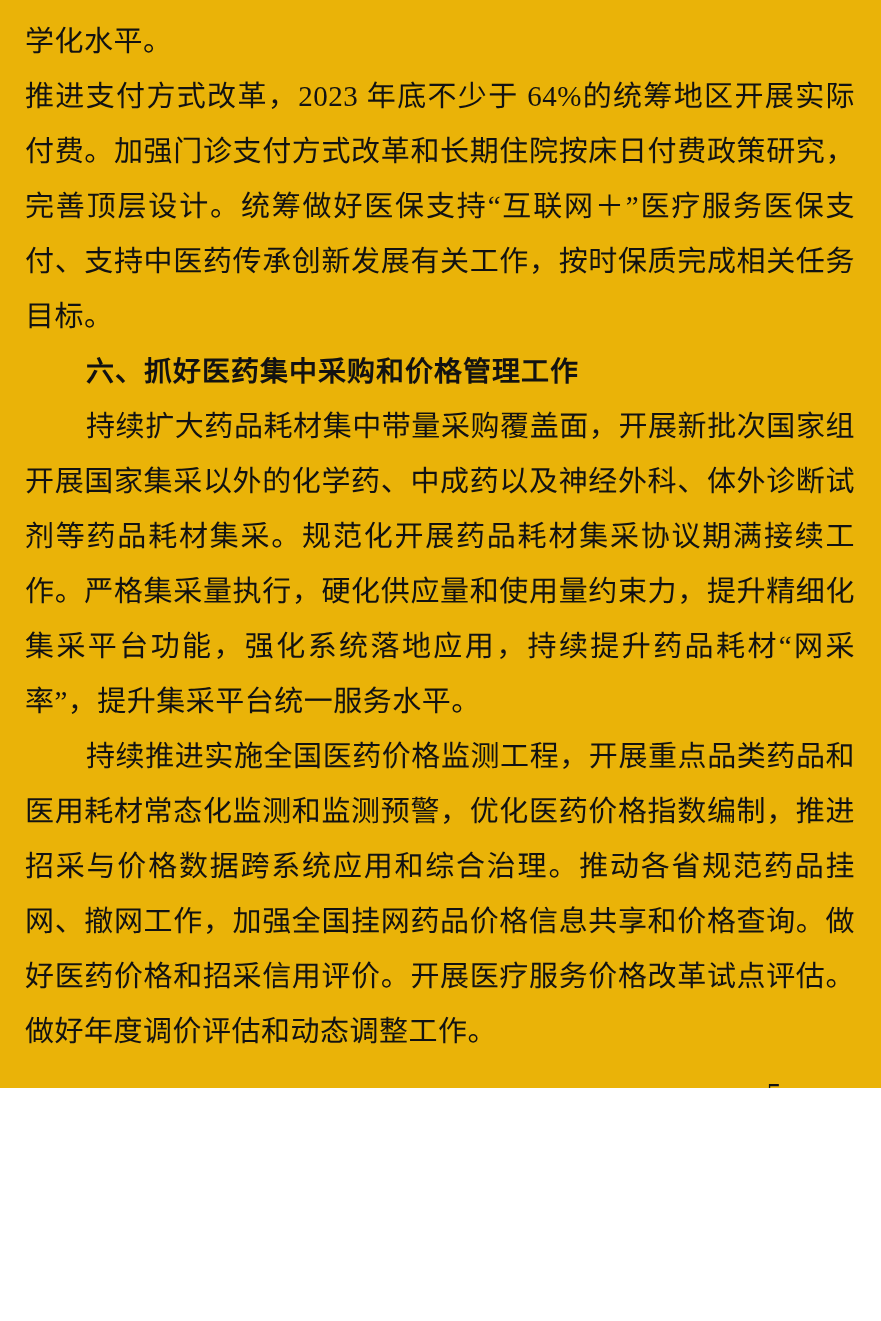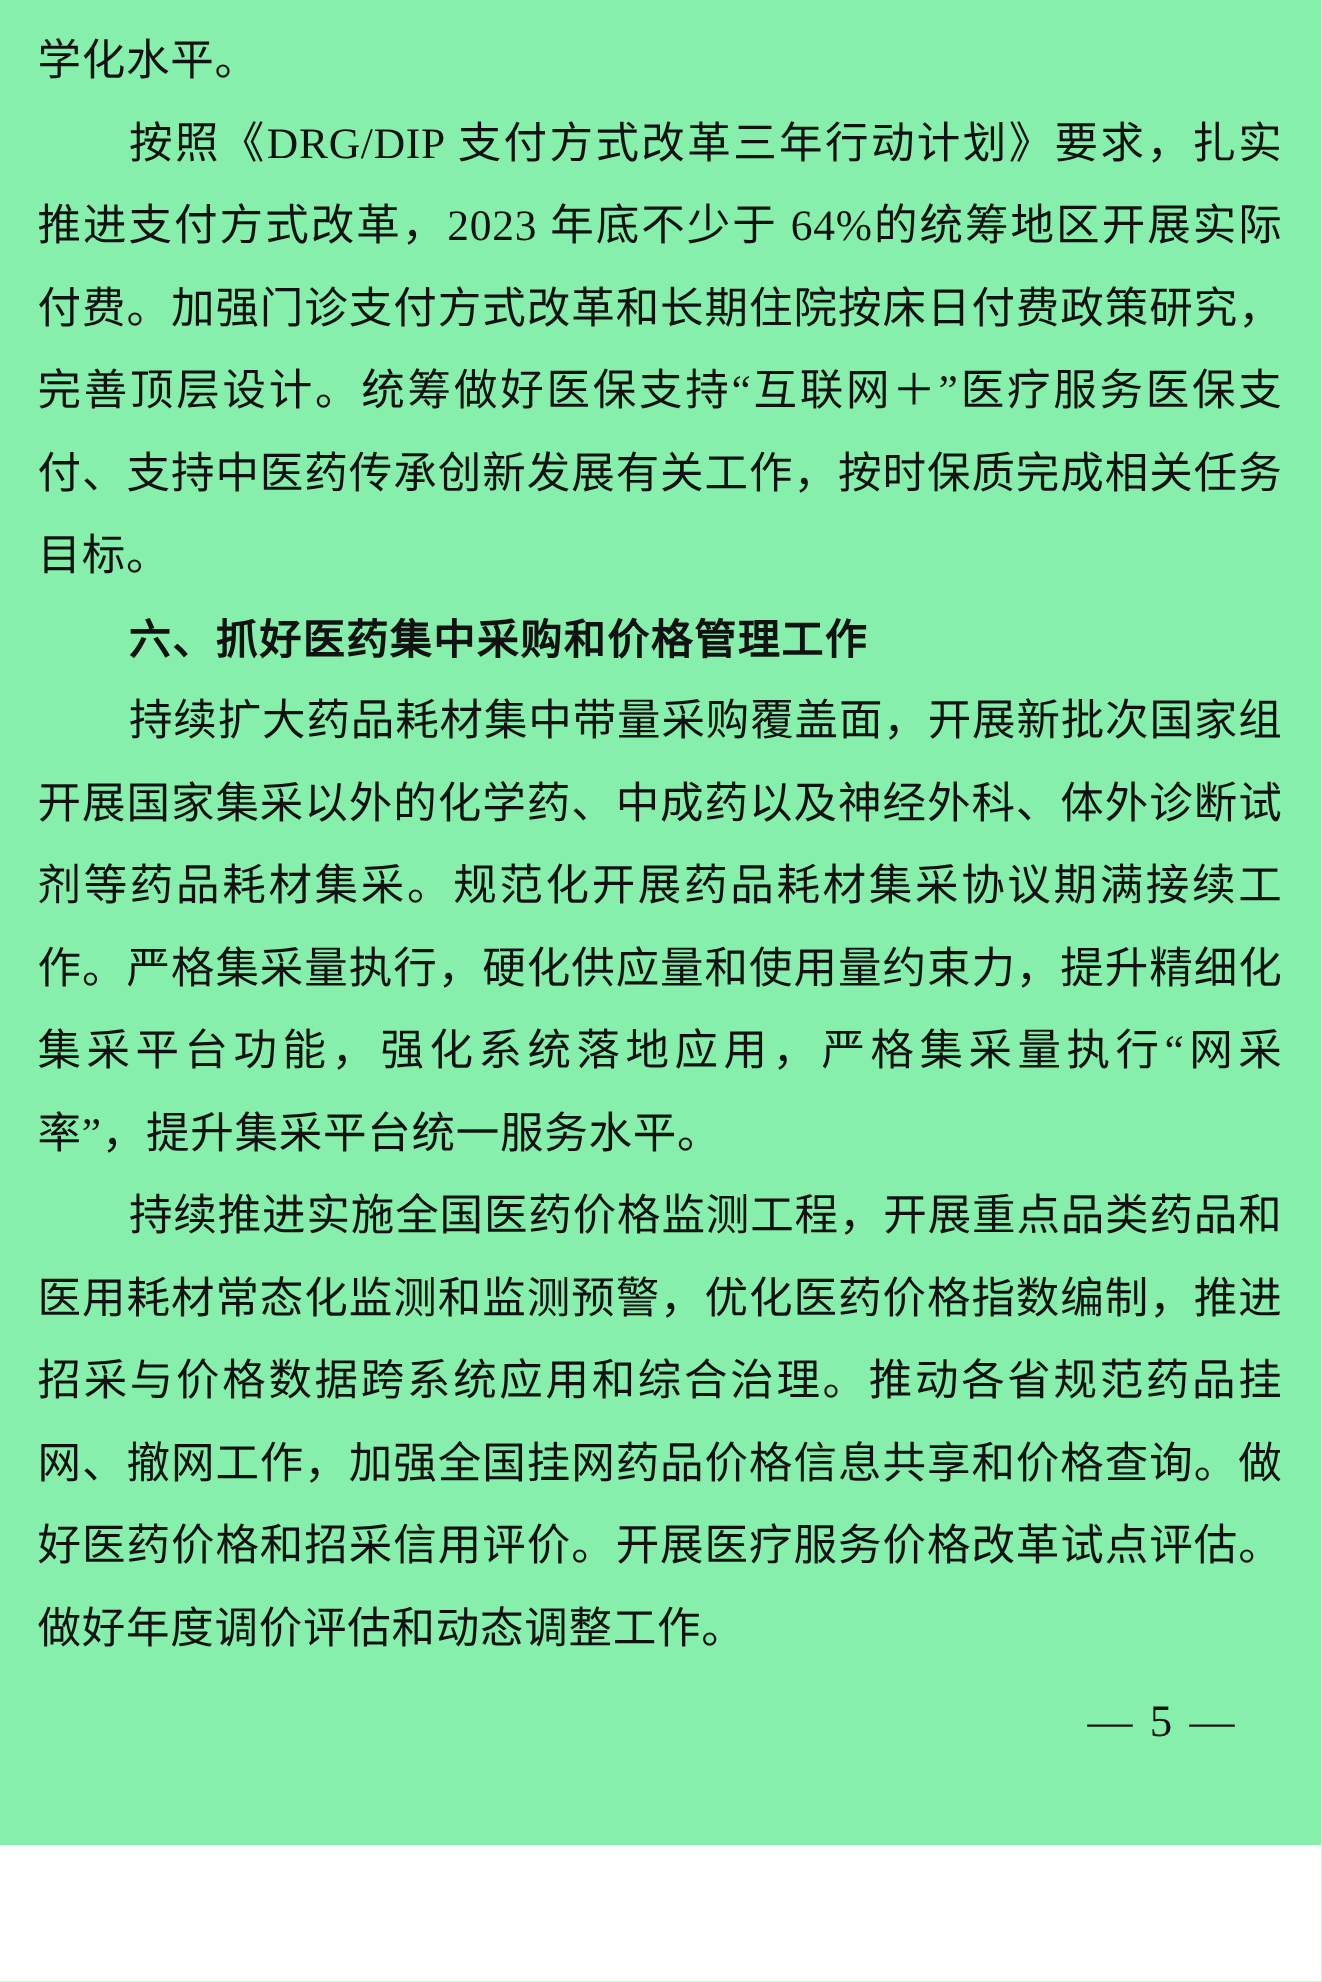--- a/index.html
+++ b/index.html
@@ -3,22 +3,22 @@
 <meta charset="utf-8">
 <style>
   html, body {
     margin: 0;
     padding: 0;
     background: #ffffff;
   }
   .page {
     position: relative;
     width: 881px;
-    height: 1230px;
-    background: #86efac;
+    height: 1088px;
+    background: #eab308;
     overflow: hidden;
     color: #121212;
     font-family: "Liberation Serif", "DejaVu Serif", serif;
   }
   .text-block {
     padding: 14px 26px 0 25px;
   }
   .line {
     font-size: 29px;
     line-height: 55px;
@@ -59,34 +59,33 @@
   }
 </style>
 </head>
 <body>
 
 <div class="page">
   <div class="text-block">
 
     <div class="line end">学化水平。</div>
 
-    <div class="line fill indent">按照《DRG/DIP 支付方式改革三年行动计划》要求，扎实</div>
     <div class="line fill">推进支付方式改革，2023 年底不少于 64%的统筹地区开展实际</div>
     <div class="line fill">付费。加强门诊支付方式改革和长期住院按床日付费政策研究，</div>
     <div class="line fill">完善顶层设计。统筹做好医保支持“互联网＋”医疗服务医保支</div>
     <div class="line fill">付、支持中医药传承创新发展有关工作，按时保质完成相关任务</div>
     <div class="line end">目标。</div>
 
     <div class="line heading indent">六、抓好医药集中采购和价格管理工作</div>
 
     <div class="line fill indent">持续扩大药品耗材集中带量采购覆盖面，开展新批次国家组</div>
     <div class="line fill">开展国家集采以外的化学药、中成药以及神经外科、体外诊断试</div>
     <div class="line fill">剂等药品耗材集采。规范化开展药品耗材集采协议期满接续工</div>
     <div class="line fill">作。严格集采量执行，硬化供应量和使用量约束力，提升精细化</div>
-    <div class="line fill">集采平台功能，强化系统落地应用，严格集采量执行“网采</div>
+    <div class="line fill">集采平台功能，强化系统落地应用，持续提升药品耗材“网采</div>
     <div class="line end">率”，提升集采平台统一服务水平。</div>
 
     <div class="line fill indent">持续推进实施全国医药价格监测工程，开展重点品类药品和</div>
     <div class="line fill">医用耗材常态化监测和监测预警，优化医药价格指数编制，推进</div>
     <div class="line fill">招采与价格数据跨系统应用和综合治理。推动各省规范药品挂</div>
     <div class="line fill">网、撤网工作，加强全国挂网药品价格信息共享和价格查询。做</div>
     <div class="line fill">好医药价格和招采信用评价。开展医疗服务价格改革试点评估。</div>
     <div class="line end">做好年度调价评估和动态调整工作。</div>
 
   </div>

